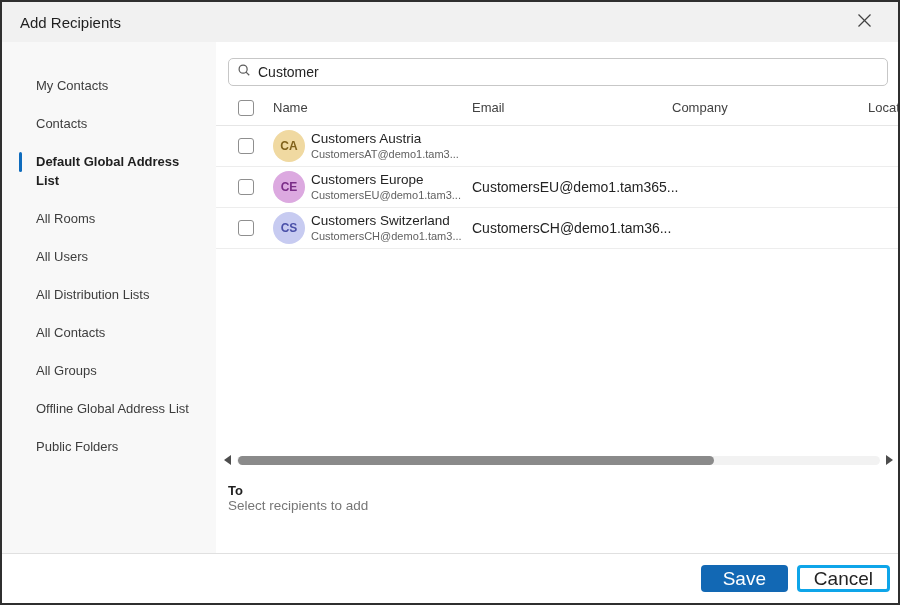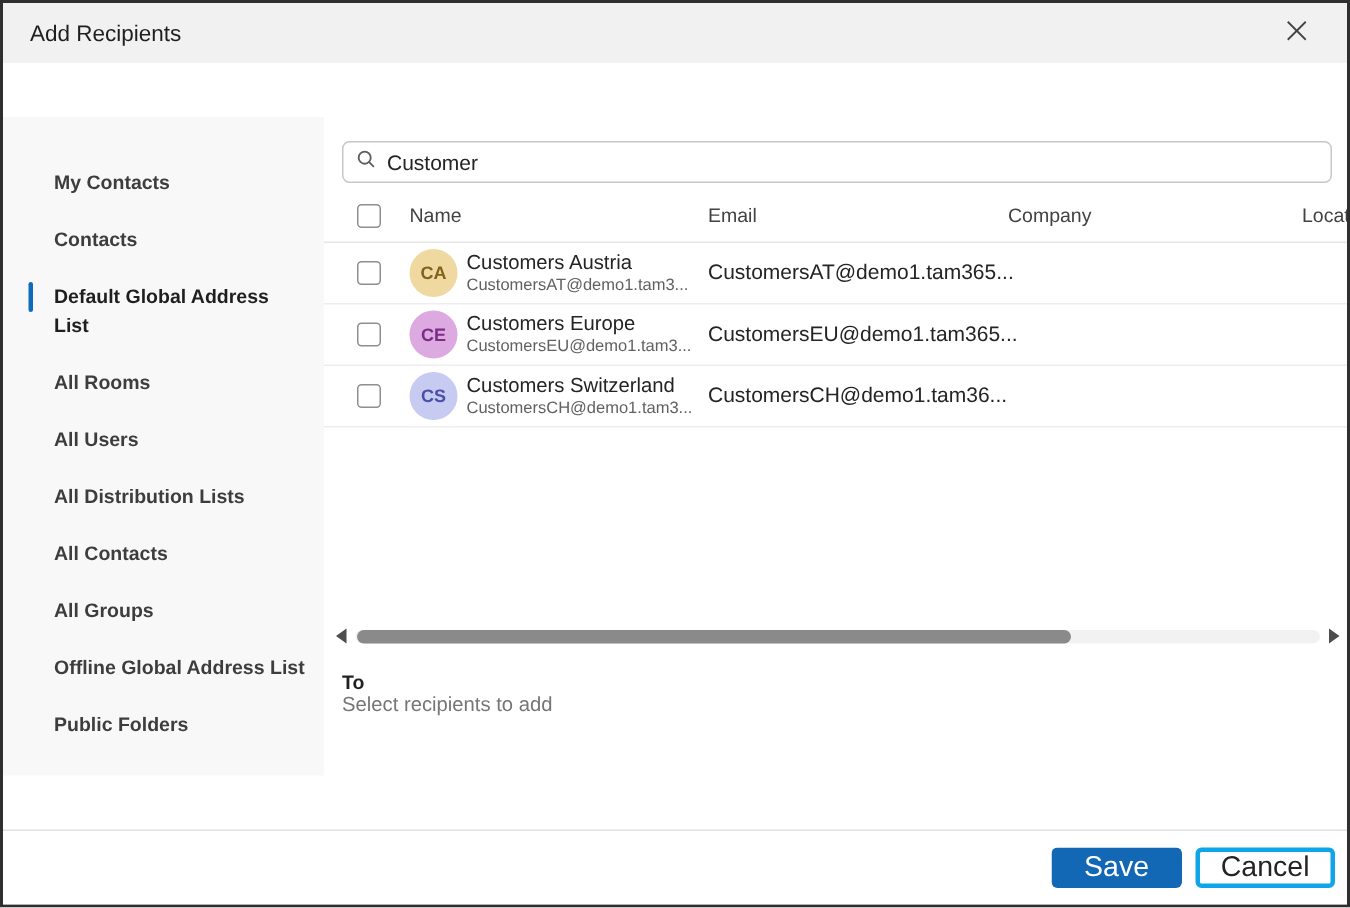--- a/index.html
+++ b/index.html
@@ -1,33 +1,33 @@
 <!DOCTYPE html>
 <html><head>
 <meta charset="utf-8">
 <style>
   * { margin:0; padding:0; box-sizing:border-box; }
   html,body { width:900px; height:605px; background:#fff; }
   body { font-family:"Liberation Sans","DejaVu Sans",sans-serif; color:#242424; }
 
   .dialog { width:900px; height:605px; border:2px solid #2f2f2f; background:#fff;
-            display:flex; flex-direction:column; overflow:hidden;gap:36px; }
+            display:flex; flex-direction:column; overflow:hidden; }
 
   
   .titlebar { height:40px; background:#f1f1f1; display:flex; align-items:center;
               justify-content:space-between; padding:0 20px 0 18px; flex:0 0 auto; }
   .titlebar .title { font-size:15px; color:#1f1f1f; }
   .close-btn { width:28px; height:28px; display:flex; align-items:center; justify-content:center;
                cursor:pointer; background:transparent; border:none; }
 
   
   .body { flex:1 1 auto; display:flex; min-height:0; }
   .sidebar { width:214px; flex:0 0 214px; background:#f8f8f8; padding-top:25px; }
   .side-item { position:relative; padding:9px 12px 10px 34px; font-size:13px; line-height:19px;
-               color:#3d3d3d; cursor:pointer;font-weight:bold; }
+               color:#3d3d3d; cursor:pointer; }
   .side-item.selected { font-weight:bold; color:#1f1f1f; }
   .side-item .sel-bar { display:none; }
   .side-item.selected .sel-bar { display:block; position:absolute; left:17px; top:9px;
                width:3px; height:20px; border-radius:2px; }
 
   .main { flex:1 1 auto; display:flex; flex-direction:column; background:#fff; min-width:0; }
 
   
   .search-wrap { padding:16px 10px 4px 12px; flex:0 0 auto; }
   .search-box { height:28px; border:1px solid #c7c7c7; border-radius:5px; display:flex;
@@ -146,21 +146,20 @@
         <div class="col-check">
             <span class="checkbox"></span>
           </div>
         <div class="col-name">
           <span class="avatar" style="background: rgb(240, 217, 161); color: rgb(129, 98, 27);">CA</span>
           <span class="name-stack">
             <span class="name-line">Customers Austria</span>
             <span class="alias-line">CustomersAT@demo1.tam3...</span>
           </span>
         </div>
-        <div class="col-email"><span class="email-text">CustomersAT@demo1.tam365...</span></div>
         <div class="col-company"></div>
         <div class="col-location"></div>
       </div>
 
       <div class="row">
         <div class="col-check">
             <span class="checkbox"></span>
           </div>
         <div class="col-name">
           <span class="avatar" style="background: rgb(220, 169, 224); color: rgb(122, 44, 135);">CE</span>

